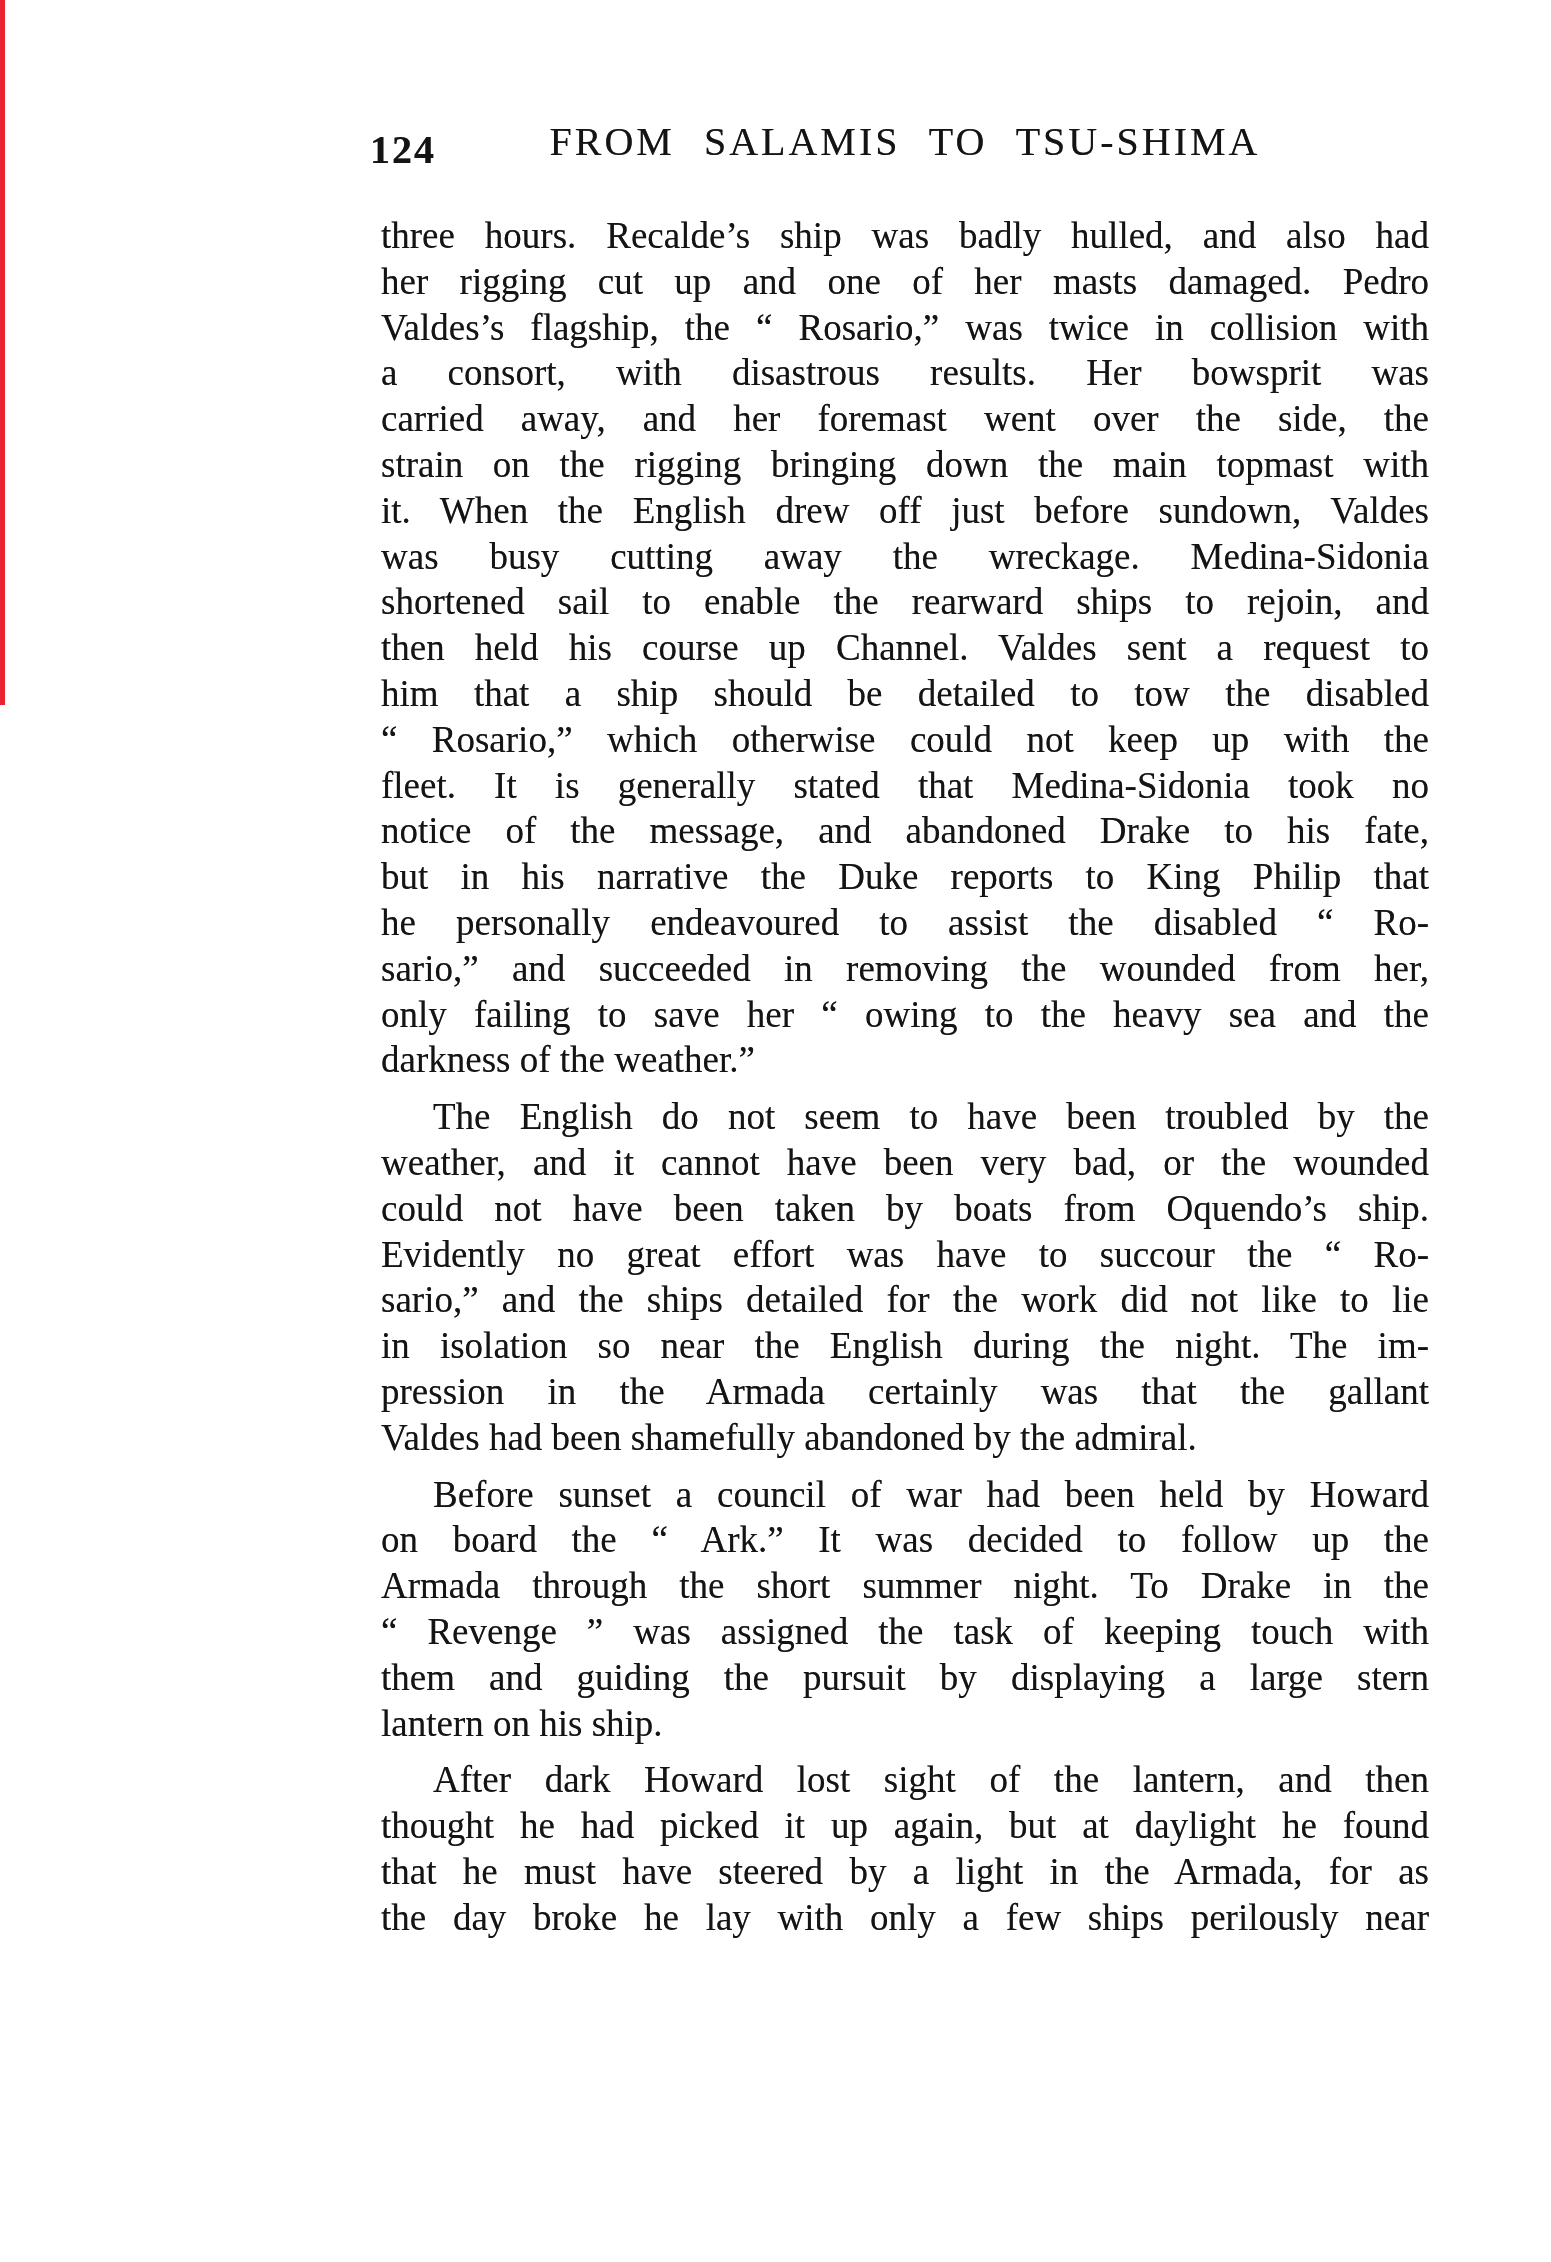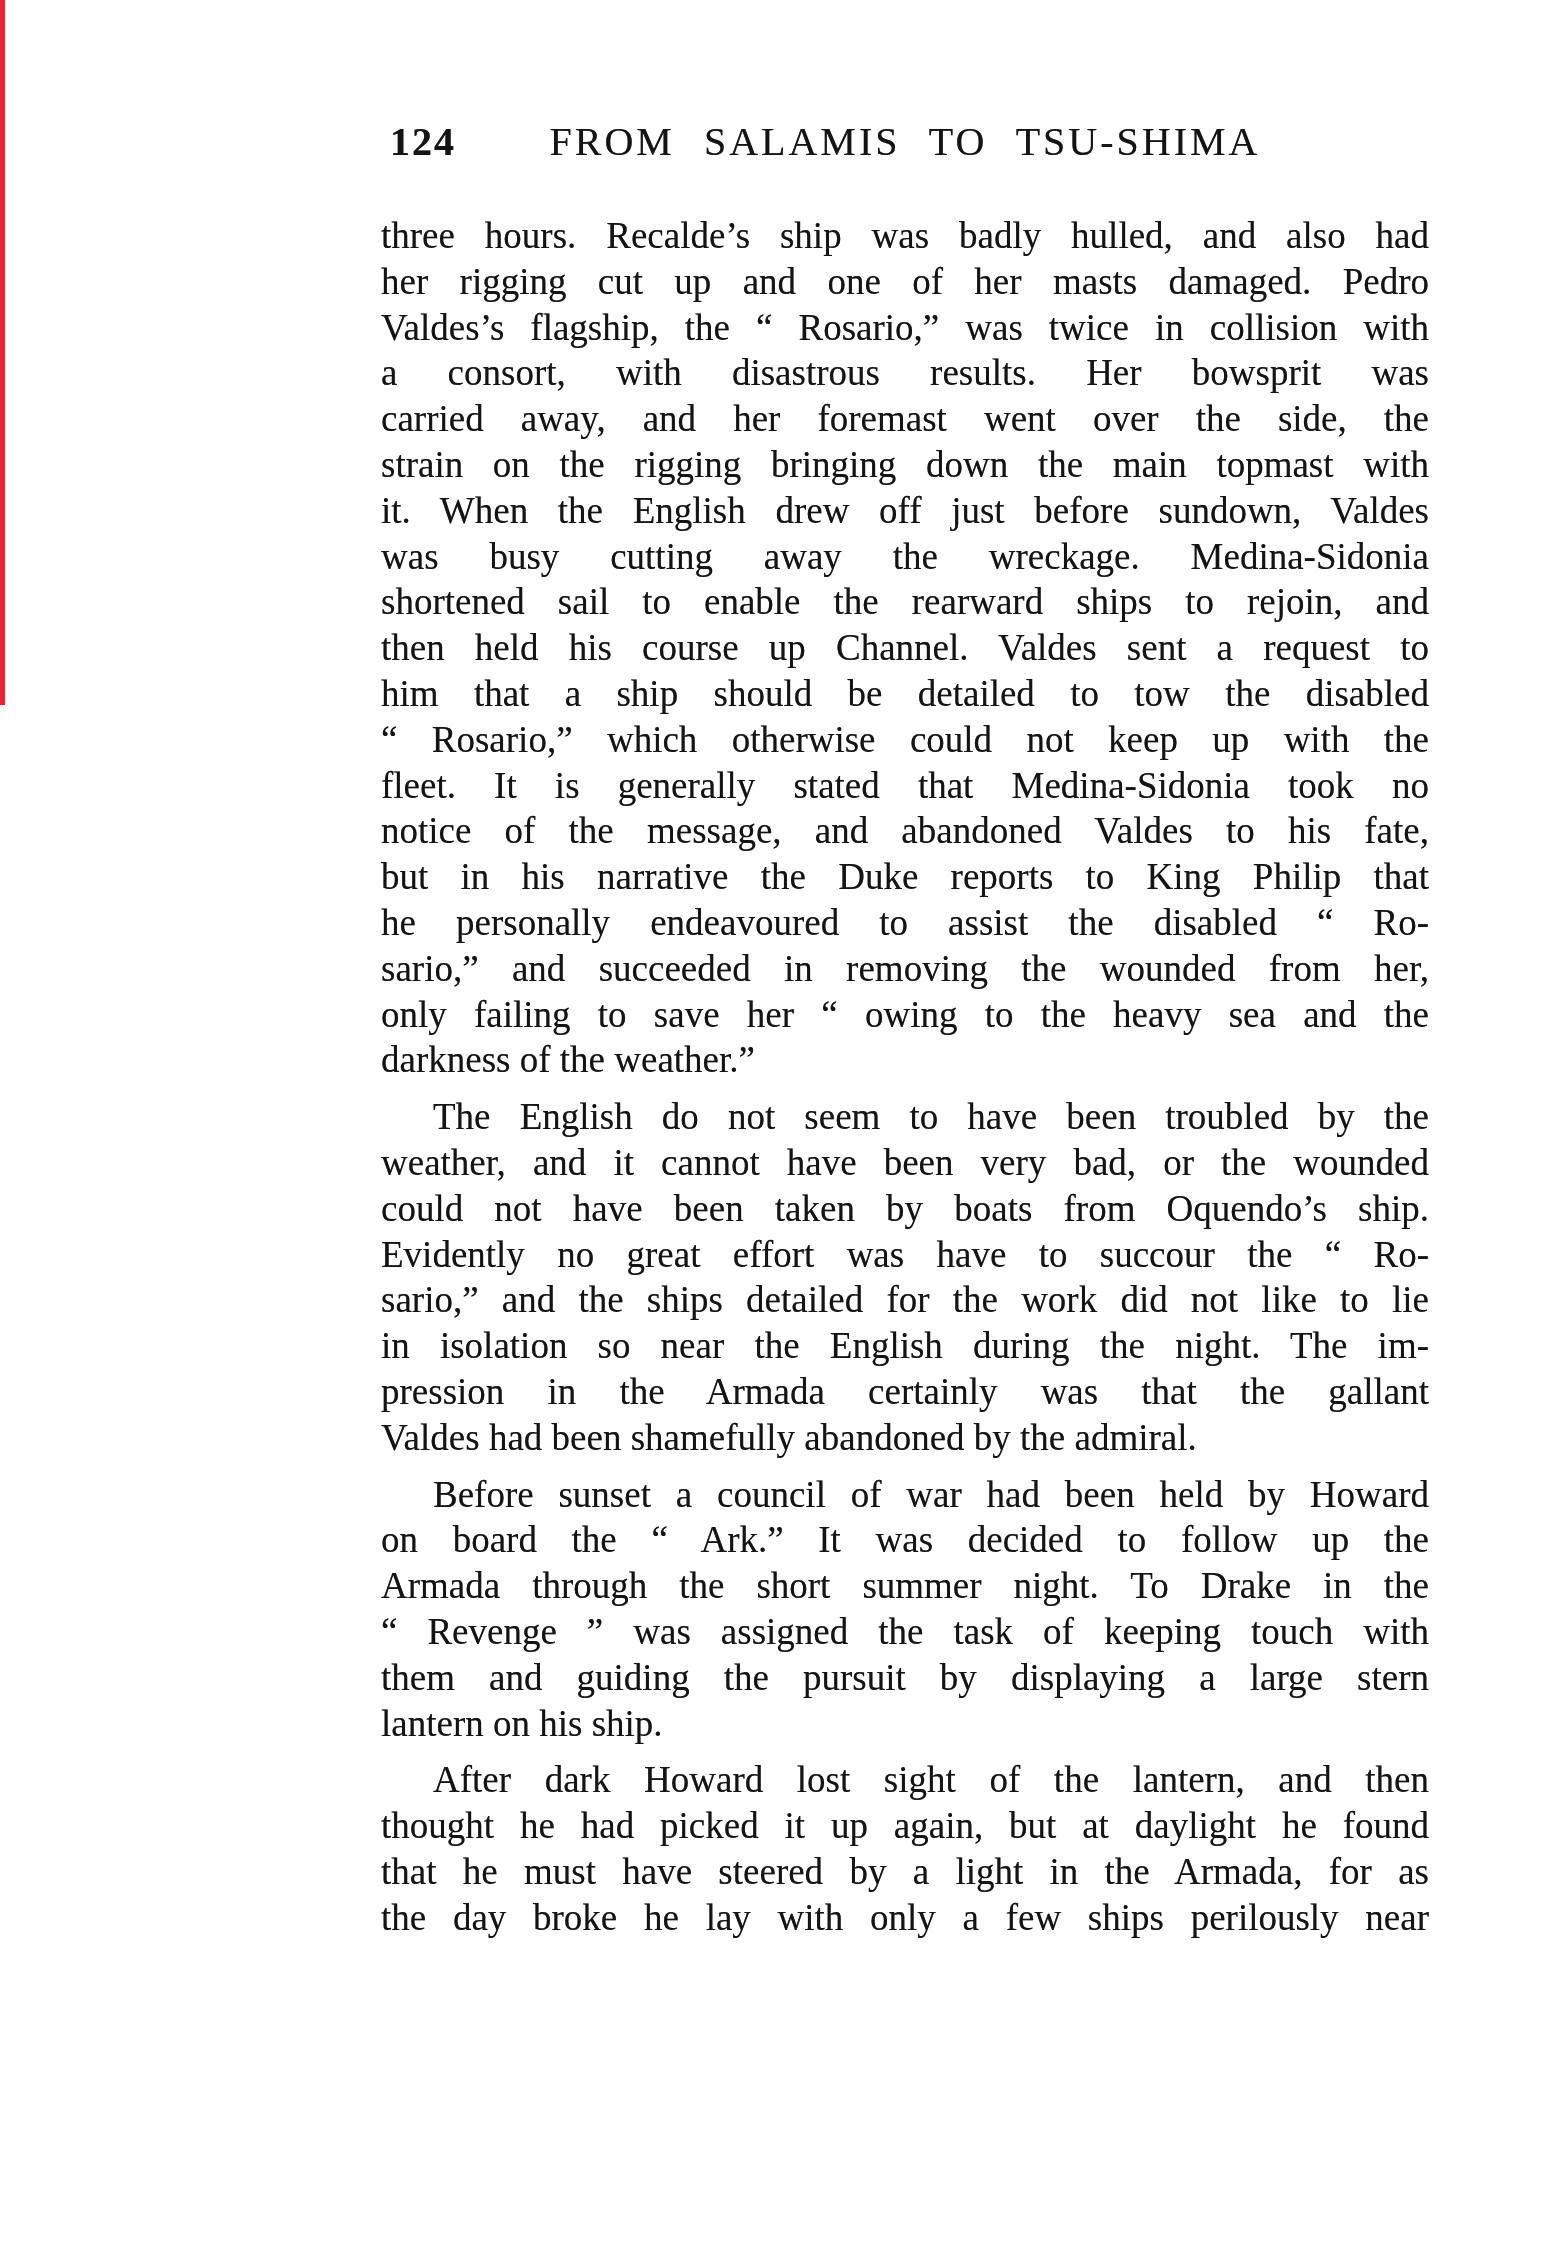--- a/index.html
+++ b/index.html
@@ -22,26 +22,25 @@
   .page-header {
     position: absolute;
     left: 370px;
     top: 118px;
     width: 1070px;
     height: 54px;
   }
   .page-number {
     position: absolute;
     left: 0;
-    top: 0;
+    top: 8px;
     font-size: 40px;
     font-weight: 700;
     letter-spacing: 2px;
     text-shadow: 0 0 0.5px rgba(0,0,0,0.55);
-    margin-left: 20px;
   }
   .running-title {
     position: absolute;
     left: 50%;
     top: 0;
     transform: translateX(-50%);
     font-size: 40px;
     font-weight: 400;
     letter-spacing: 3px;
     word-spacing: 16px;
@@ -88,21 +87,21 @@
       <div class="line">a consort, with disastrous results. Her bowsprit was</div>
       <div class="line">carried away, and her foremast went over the side, the</div>
       <div class="line">strain on the rigging bringing down the main topmast with</div>
       <div class="line">it. When the English drew off just before sundown, Valdes</div>
       <div class="line">was busy cutting away the wreckage. Medina-Sidonia</div>
       <div class="line">shortened sail to enable the rearward ships to rejoin, and</div>
       <div class="line">then held his course up Channel. Valdes sent a request to</div>
       <div class="line">him that a ship should be detailed to tow the disabled</div>
       <div class="line">“ Rosario,” which otherwise could not keep up with the</div>
       <div class="line">fleet. It is generally stated that Medina-Sidonia took no</div>
-      <div class="line">notice of the message, and abandoned Valdes to his fate,</div>
+      <div class="line">notice of the message, and abandoned Drake to his fate,</div>
       <div class="line">but in his narrative the Duke reports to King Philip that</div>
       <div class="line">he personally endeavoured to assist the disabled “ Ro-</div>
       <div class="line">sario,” and succeeded in removing the wounded from her,</div>
       <div class="line">only failing to save her “ owing to the heavy sea and the</div>
       <div class="line line-last">darkness of the weather.”</div>
     </div>
     <div class="paragraph">
       <div class="line line-indent">The English do not seem to have been troubled by the</div>
       <div class="line">weather, and it cannot have been very bad, or the wounded</div>
       <div class="line">could not have been taken by boats from Oquendo’s ship.</div>

